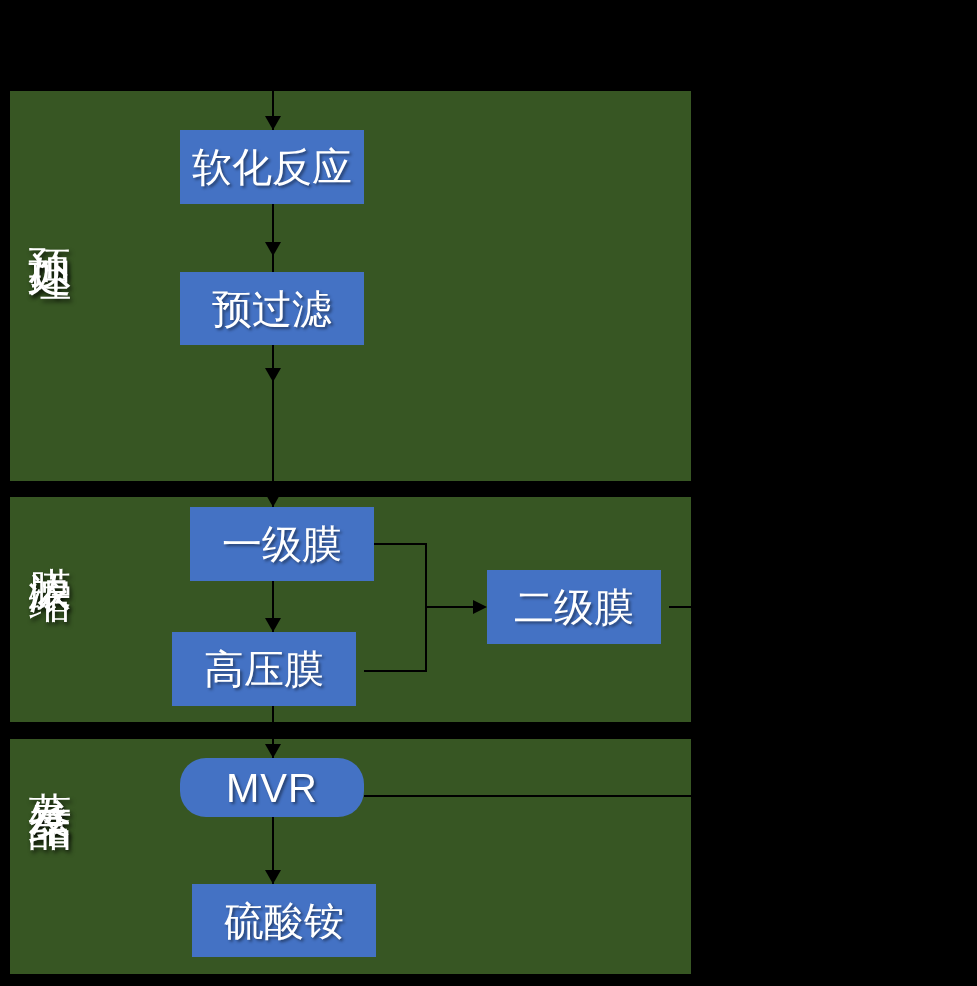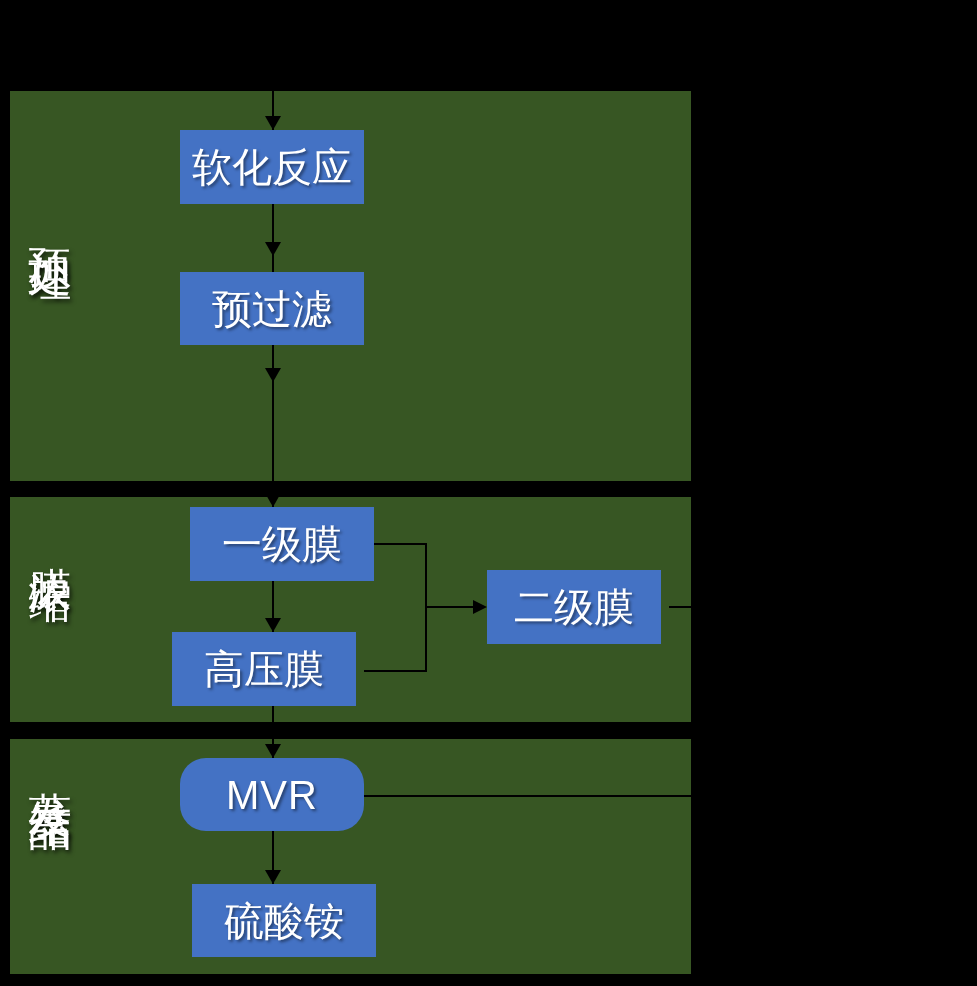--- a/index.html
+++ b/index.html
@@ -98,16 +98,16 @@
 
     <path class="ln" d="M669 607 H977"></path>
     <path class="ln" d="M364 796 H977"></path>
   </svg>
 
   <div class="node" style="left:180px; top:130px; width:184px; height:74px;">软化反应</div>
   <div class="node" style="left:180px; top:256px; width:184px; height:73px;margin-top:16px;">预过滤</div>
   <div class="node" style="left:180px; top:507px; width:184px; height:74px;margin-left:10px;">一级膜</div>
   <div class="node" style="left:172px; top:632px; width:184px; height:74px;">高压膜</div>
   <div class="node" style="left:487px; top:570px; width:174px; height:74px;">二级膜</div>
-  <div class="node latin" style="left:180px; top:758px; width:184px; height:73px;border-radius:26px;">MVR</div>
+  <div class="node latin" style="left:180px; top:758px; width:184px; height:59px;border-radius:26px;">MVR</div>
   <div class="node" style="left:192px; top:884px; width:184px; height:73px;">硫酸铵</div>
 
 </div>
 
 </body></html>

